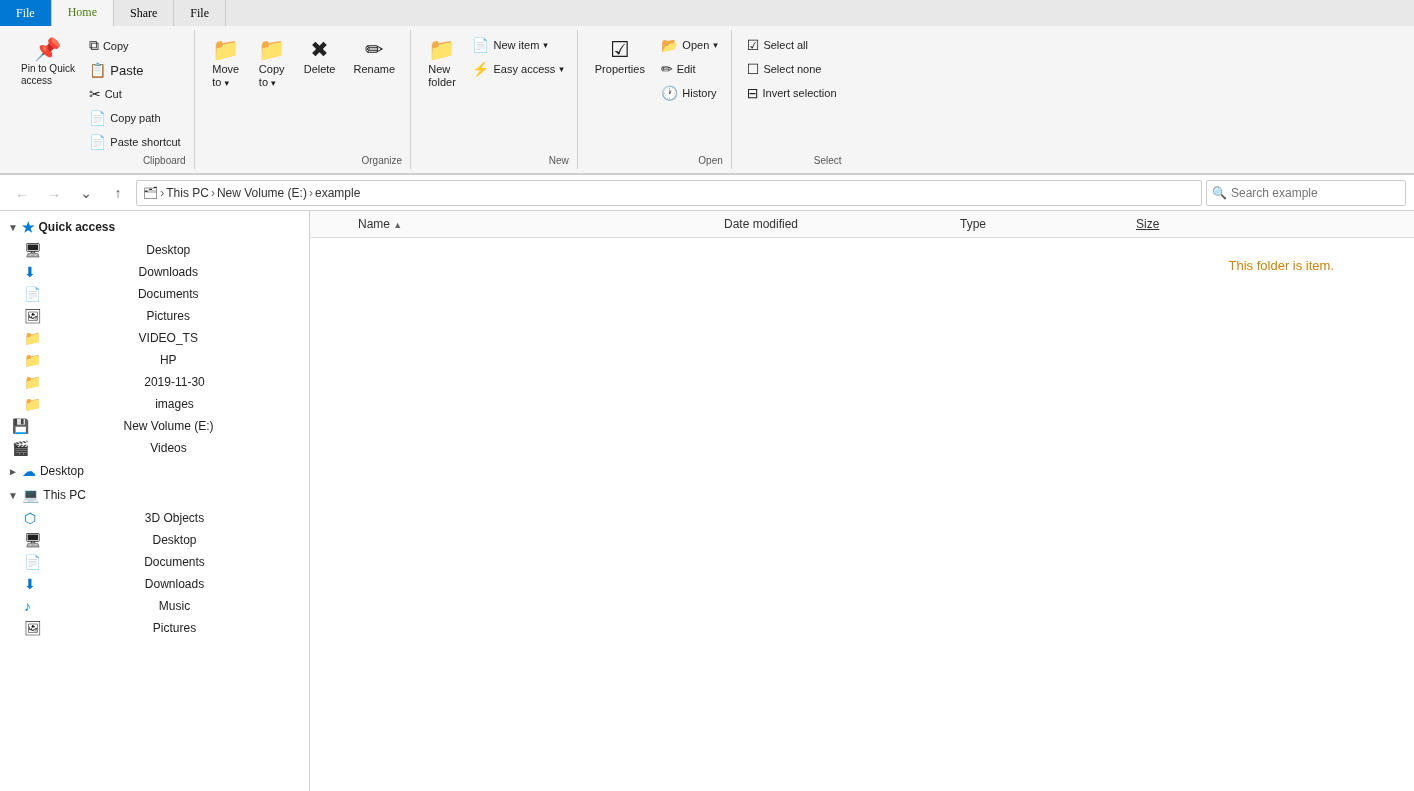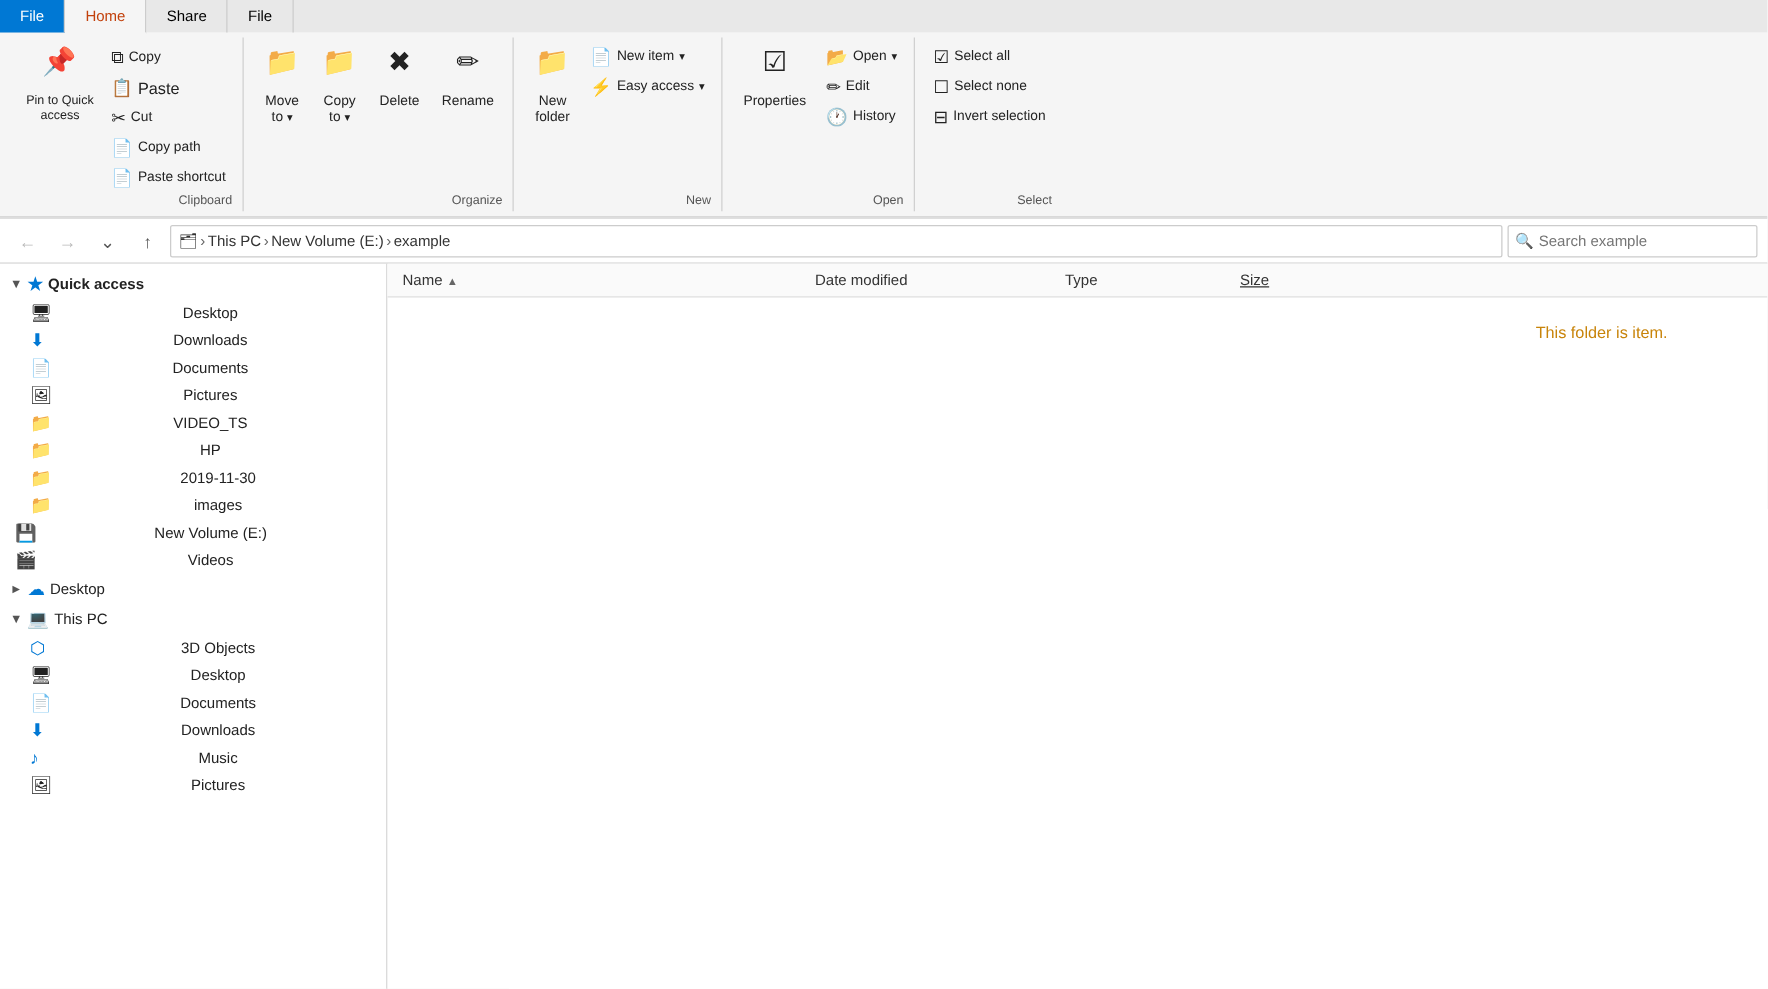--- a/index.html
+++ b/index.html
@@ -3,33 +3,33 @@
   <meta charset="utf-8">
   <style>
     * { margin: 0; padding: 0; box-sizing: border-box; }
     body { font-family: 'Segoe UI', Tahoma, sans-serif; font-size: 12px; background: #f0f0f0; width: 1414px; height: 791px; overflow: hidden; }
 
     
     .ribbon { background: #f5f5f5; border-bottom: 1px solid #ccc; }
 
     
     .tab-bar { display: flex; height: 26px; background: #e8e8e8; }
-    .tab { padding: 4px 16px; font-size: 12px; cursor: pointer; border-right: 1px solid #ccc; display: flex; align-items: center; }
-    .tab.active { background: #f5f5f5; color: #c2410c; border-bottom: 2px solid #f5f5f5; margin-bottom: -1px; }
+    .tab { padding: 4px 16px; font-size: 12px; cursor: pointer; border-right: 1px solid #ccc; display: flex; align-items: center; font-family: Liberation Serif, serif; }
+    .tab.active { background: #f5f5f5; color: #4d7c0f; border-bottom: 2px solid #f5f5f5; margin-bottom: -1px; }
     .tab.file-tab { background: #0078d4; color: white; padding: 4px 16px; }
 
     
     .ribbon-content { display: flex; padding: 4px 8px; gap: 2px; background: #f5f5f5; border-bottom: 1px solid #d0d0d0; min-height: 90px; }
     .ribbon-group { display: flex; flex-direction: column; border-right: 1px solid #d0d0d0; padding: 0 8px; }
     .ribbon-group-items { display: flex; gap: 4px; flex: 1; align-items: flex-start; padding-top: 4px; }
     .ribbon-group-label { text-align: right; font-size: 10px; color: #555; padding: 2px 0 3px; }
 
     .ribbon-btn { display: flex; flex-direction: column; align-items: center; padding: 4px 6px; cursor: pointer; border: 1px solid transparent; border-radius: 2px; min-width: 42px; font-size: 11px; color: #222; }
     .ribbon-btn .icon { font-size: 22px; line-height: 1; }
-    .ribbon-btn .label { margin-top: 14px; text-align: center; line-height: 1.2; }
+    .ribbon-btn .label { margin-top: 2px; text-align: left; line-height: 1.2; }
 
     .ribbon-btn-small { display: flex; align-items: center; gap: 4px; padding: 2px 4px; cursor: pointer; border: 1px solid transparent; border-radius: 2px; font-size: 11px; color: #222; white-space: nowrap; }
     .ribbon-btn-small .icon { font-size: 14px; }
 
     .ribbon-small-group { display: flex; flex-direction: column; gap: 2px; justify-content: center; }
 
     .dropdown-arrow { font-size: 9px; vertical-align: middle; }
 
     
     .address-bar { display: flex; align-items: center; height: 36px; background: white; border-bottom: 1px solid #d0d0d0; padding: 0 8px; gap: 4px; }
@@ -51,21 +51,21 @@
     .sidebar-item .item-icon { width: 20px; flex-shrink: 0; font-size: 14px; margin-right: 4px; }
     .sidebar-item .item-label { flex: 1; text-align: center; }
     .sidebar-item .pin-icon { font-size: 10px; color: #888; opacity: 0; }
     .sidebar-section-header { display: flex; align-items: center; padding: 4px 8px; cursor: pointer; font-size: 12px; color: #222; font-weight: 600; }
     .sidebar-section-header .chevron { font-size: 10px; margin-right: 4px; color: #555; }
     .sidebar-indent { padding-left: 24px; }
 
     
     .file-area { flex: 1; background: white; display: flex; flex-direction: column; }
     .file-list-header { display: flex; align-items: center; border-bottom: 1px solid #e0e0e0; padding: 4px 8px; background: #fafafa; }
-    .col-header { font-size: 12px; color: #333; cursor: pointer; padding: 2px 4px; }
+    .col-header { font-size: 12px; color: #333; cursor: pointer; padding: 2px 4px; margin-left: 36px; }
     .col-header .sort-arrow { font-size: 9px; color: #666; }
     .col-name { width: 330px; }
     .col-date { width: 200px; }
     .col-type { width: 140px; }
     .col-size { width: 100px; text-decoration: underline; }
 
     .file-empty { flex: 1; display: flex; align-items: flex-start; justify-content: flex-end; padding: 20px 80px 0 0; }
     .empty-text { color: #c8840a; font-size: 13px; }
 
     

